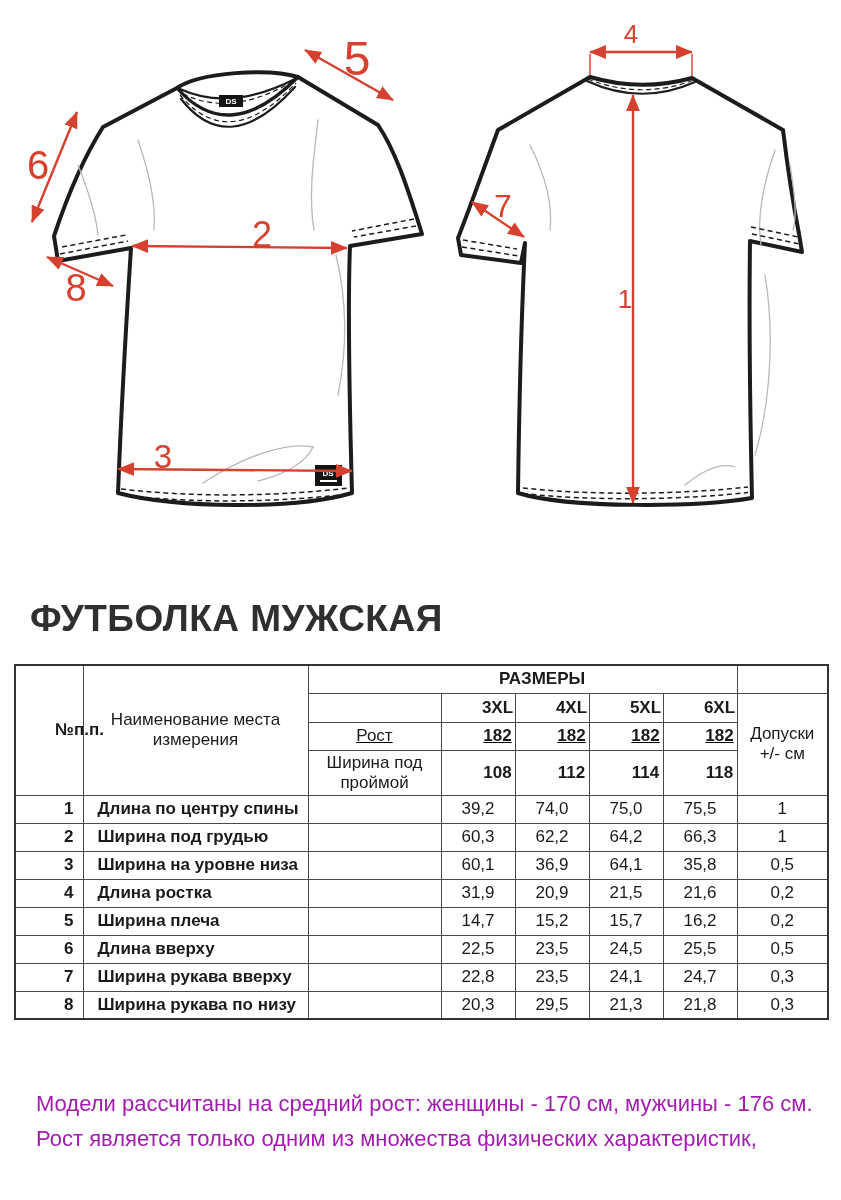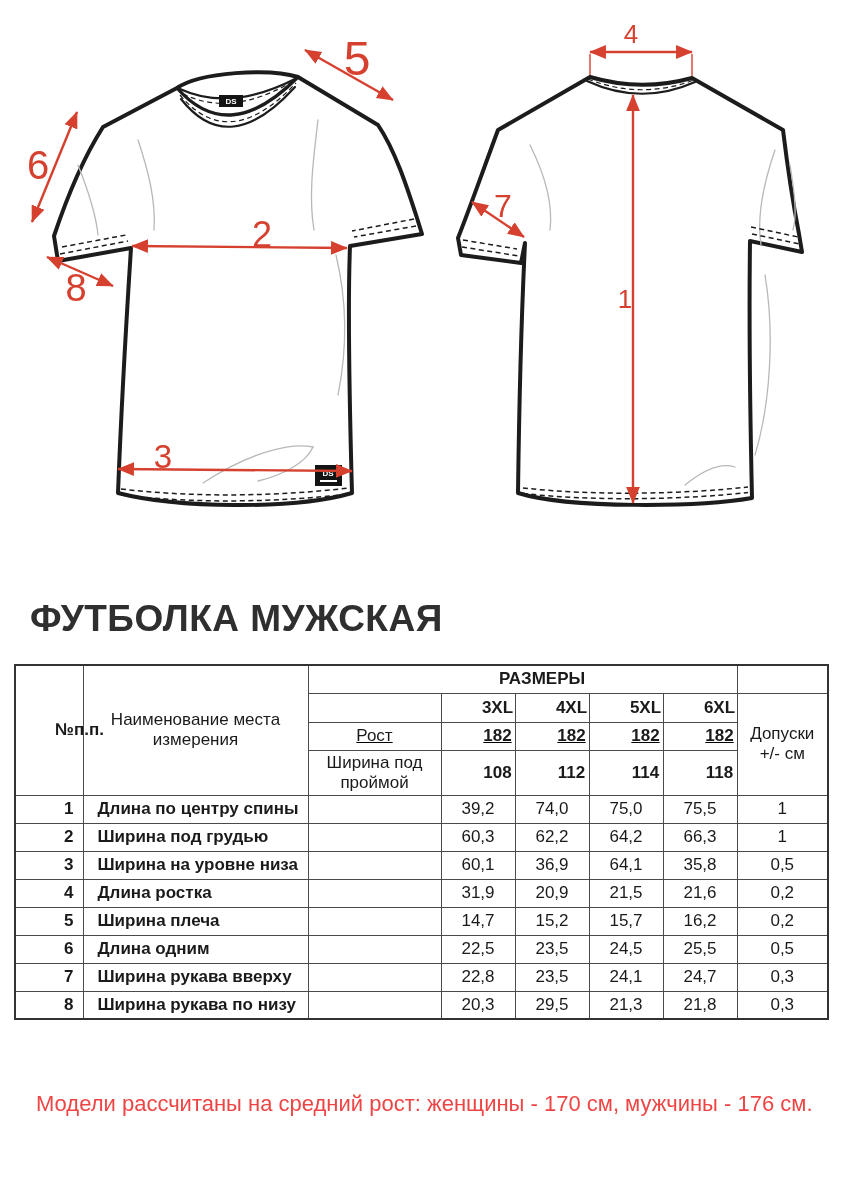--- a/index.html
+++ b/index.html
@@ -24,21 +24,21 @@
   #size-table{position:absolute;left:14px;top:664px;width:813px;border-collapse:collapse;
               table-layout:fixed;border:2px solid #333;}
   #size-table td{border:1px solid #4a4a4a;font-size:17px;color:#1a1a1a;text-align:center;
                  vertical-align:middle;padding:0;line-height:20px;}
   #size-table td.bold{font-weight:700;padding-left:39px;}
   #size-table td.name{text-align:left;padding-left:14px;}
   tr.h1{height:28px;} tr.h2{height:29px;} tr.h3{height:28px;text-decoration:underline;} tr.h4{height:45px;margin-top:28px;}
   tr.br{height:28px;}
 
   #footer-note{position:absolute;left:36px;top:1086px;width:790px;font-size:22px;
-               line-height:35px;color:#ef4444;}
+               line-height:35px;color:#a21caf;}
 </style>
 </head>
 <body>
 
 <div id="page">
 
   <svg id="front-svg" class="svgwrap" width="422" height="505" viewBox="0 0 422 505">
     <defs>
       <marker id="ahf" viewBox="0 0 10 10" refX="9.5" refY="5" markerWidth="7" markerHeight="7" orient="auto-start-reverse">
         <path d="M0,0.9 L10,5 L0,9.1 z" fill="#d6402f"></path>
@@ -264,21 +264,21 @@
       <td class="bold name">Ширина плеча</td>
       <td></td>
       <td>14,7</td>
       <td>15,2</td>
       <td>15,7</td>
       <td>16,2</td>
       <td>0,2</td>
     </tr>
     <tr class="br">
       <td class="bold">6</td>
-      <td class="bold name">Длина одним</td>
+      <td class="bold name">Длина вверху</td>
       <td></td>
       <td>22,5</td>
       <td>23,5</td>
       <td>24,5</td>
       <td>25,5</td>
       <td>0,5</td>
     </tr>
     <tr class="br">
       <td class="bold">7</td>
       <td class="bold name">Ширина рукава вверху</td>
@@ -297,15 +297,16 @@
       <td>29,5</td>
       <td>21,3</td>
       <td>21,8</td>
       <td>0,3</td>
     </tr>
   </tbody>
     </table>
 
   <div id="footer-note">
     <div>Модели рассчитаны на средний рост: женщины - 170 см, мужчины - 176 см.</div>
+    <div>Рост является только одним из множества физических характеристик,</div>
   </div>
 
 </div>
 
 </body></html>

